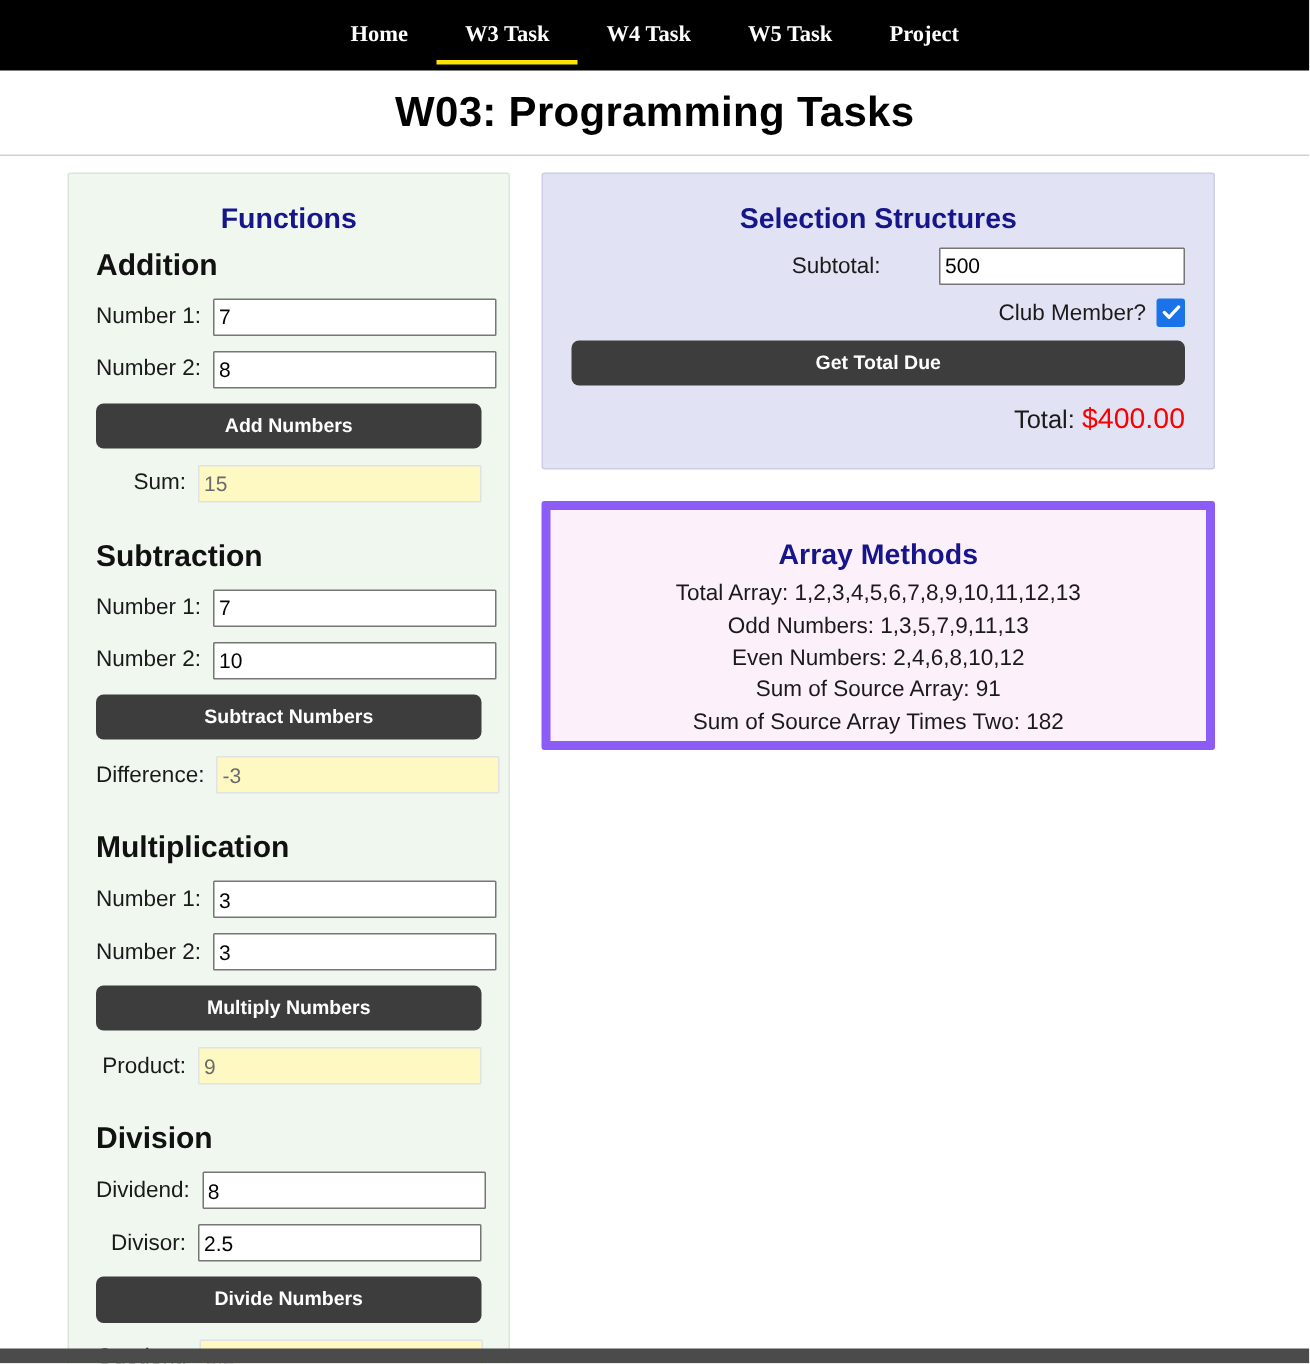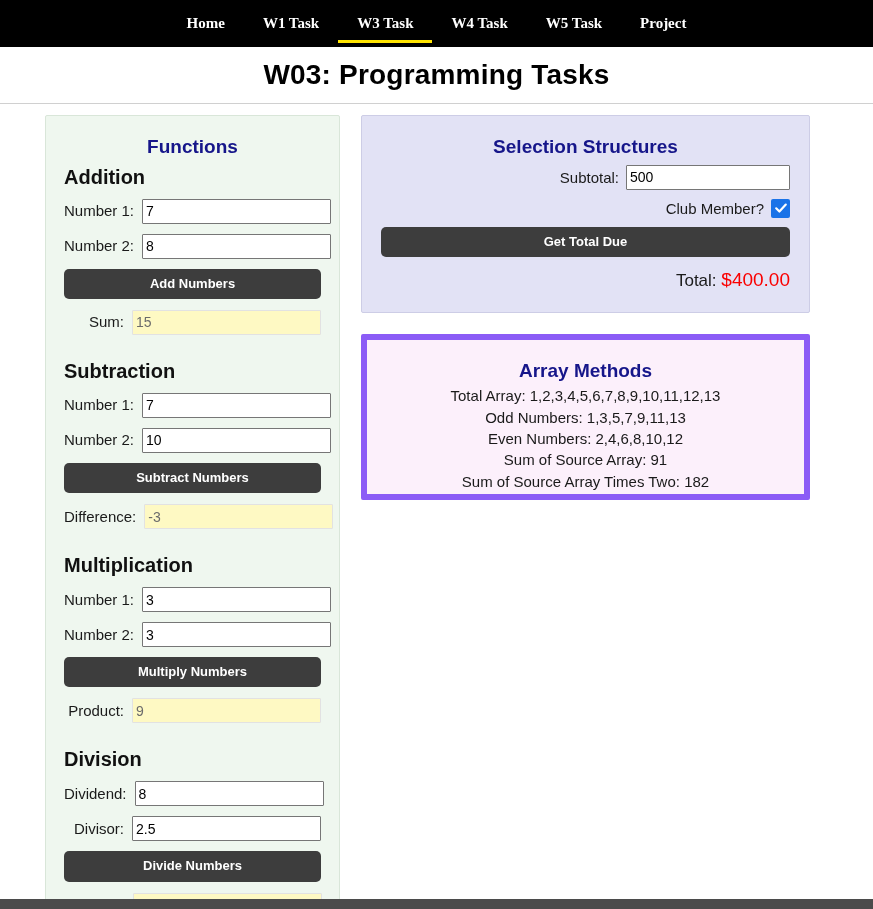--- a/index.html
+++ b/index.html
@@ -195,20 +195,21 @@
     width: 164px;
     height: 25px;
     border: 1px solid #767676;
     background: #ffffff;
     color: #000000;
     font-size: 14px;
     font-family: "Liberation Sans", sans-serif;
     padding: 1px 3px;
     border-radius: 1px;
     outline: none;
+    margin-left: 32px;
   }
   .checkbox {
     width: 19px;
     height: 19px;
     border-radius: 2px;
     background: #1a73e8;
     display: inline-flex;
     align-items: center;
     justify-content: center;
     cursor: pointer;
@@ -245,21 +246,20 @@
     background: #4b4b4b;
   }
 </style>
 </head>
 <body>
 
 <div id="viewport">
 
   <nav class="navbar">
     <a class="nav-link" href="#">Home</a>
-    <a class="nav-link" href="#">W1 Task</a>
     <a class="nav-link active" href="#">W3 Task</a>
     <a class="nav-link" href="#">W4 Task</a>
     <a class="nav-link" href="#">W5 Task</a>
     <a class="nav-link" href="#">Project</a>
   </nav>
 
   <h1 class="page-title">W03: Programming Tasks</h1>
   <hr class="title-rule">
 
   <div class="content">

